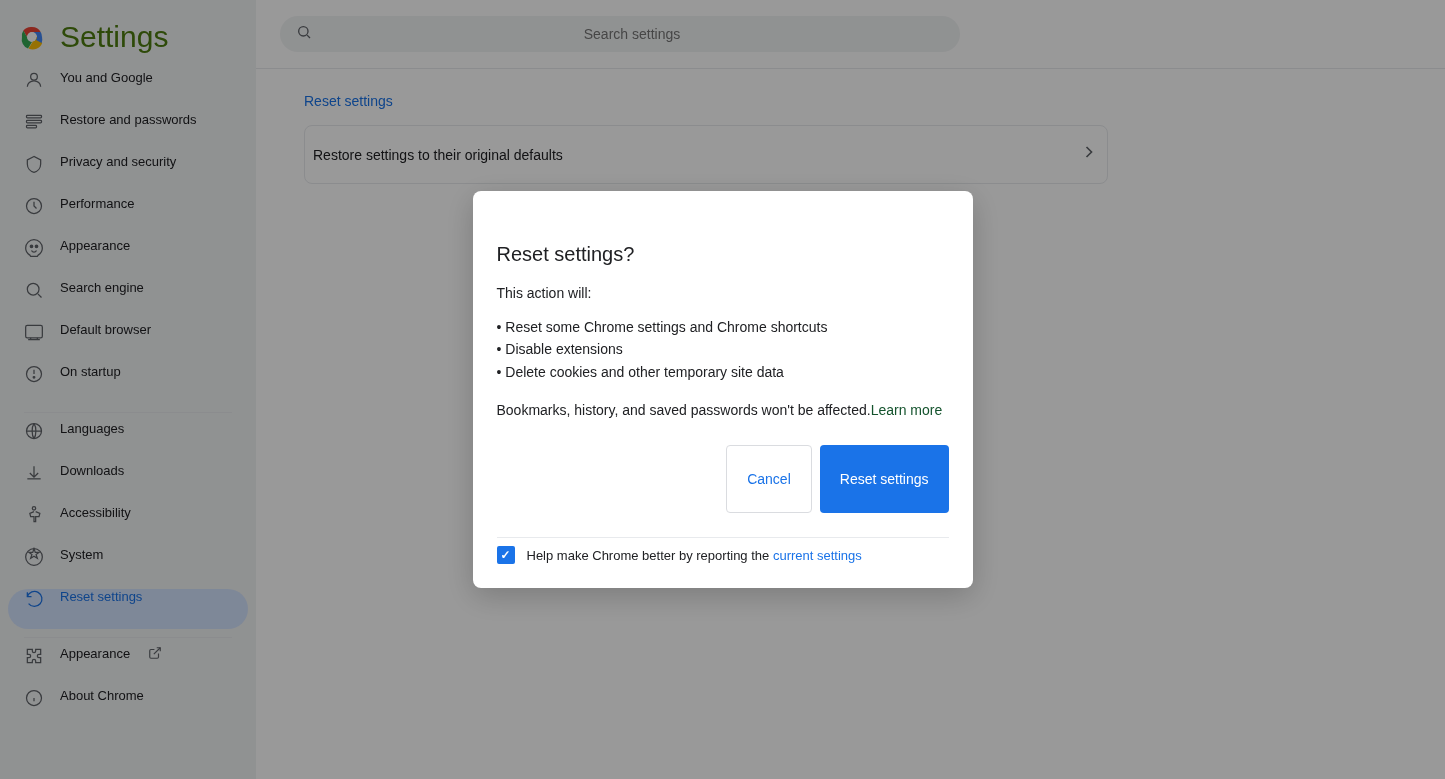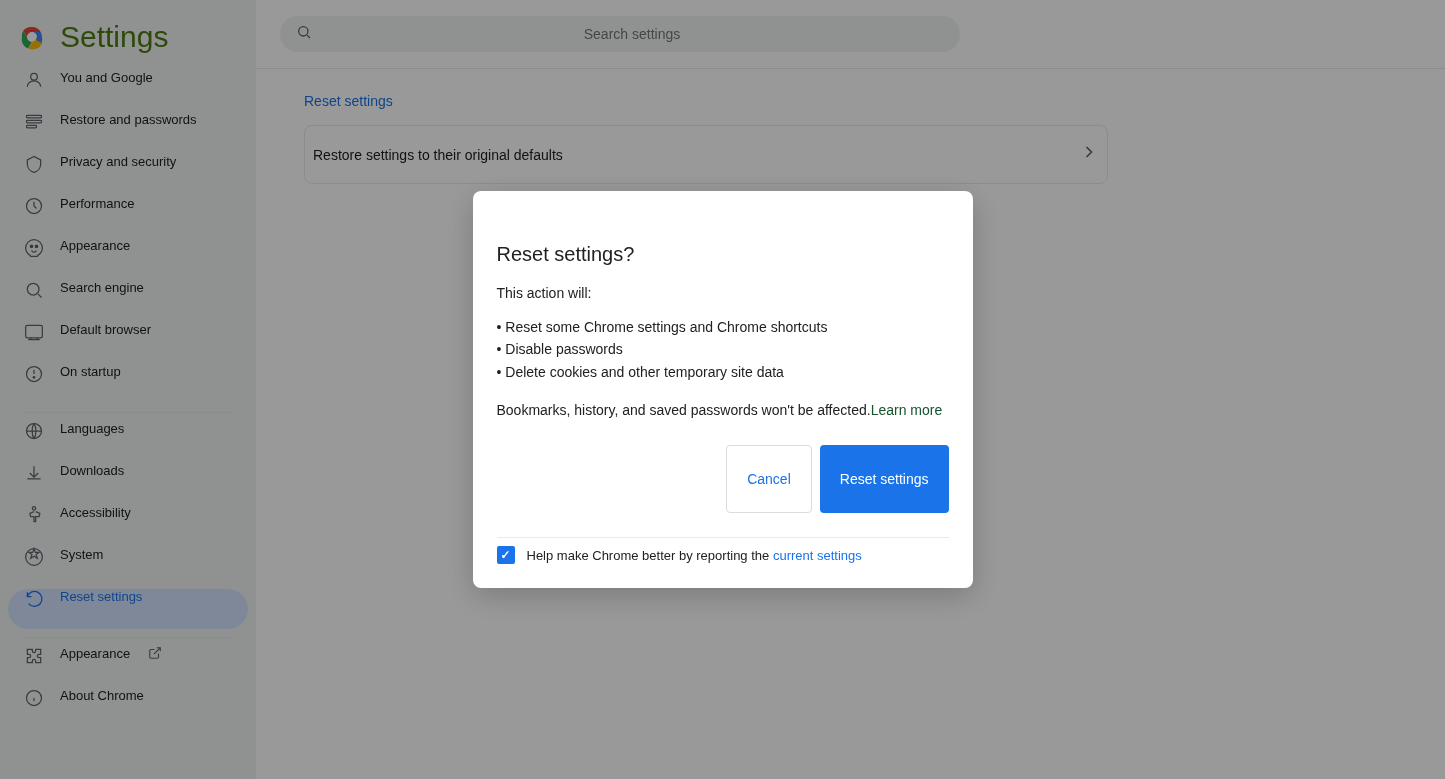--- a/index.html
+++ b/index.html
@@ -506,21 +506,21 @@
   </div>
 </main>
 
 <div class="overlay">
   <div class="dialog">
     <div class="dialog-title">Reset settings?</div>
     <div class="dialog-body">
       <p>This action will:</p>
       <ul>
         <li>Reset some Chrome settings and Chrome shortcuts</li>
-        <li>Disable passwords</li>
+        <li>Disable extensions</li>
         <li>Delete cookies and other temporary site data</li>
       </ul>
       <p class="footer-text">
         <span>Bookmarks, history, and saved passwords won't be affected.</span><a href="#">Learn more</a>
       </p>
     </div>
     <div class="dialog-actions">
       <button class="btn-cancel">Cancel</button>
       <button class="btn-reset">Reset settings</button>
     </div>

